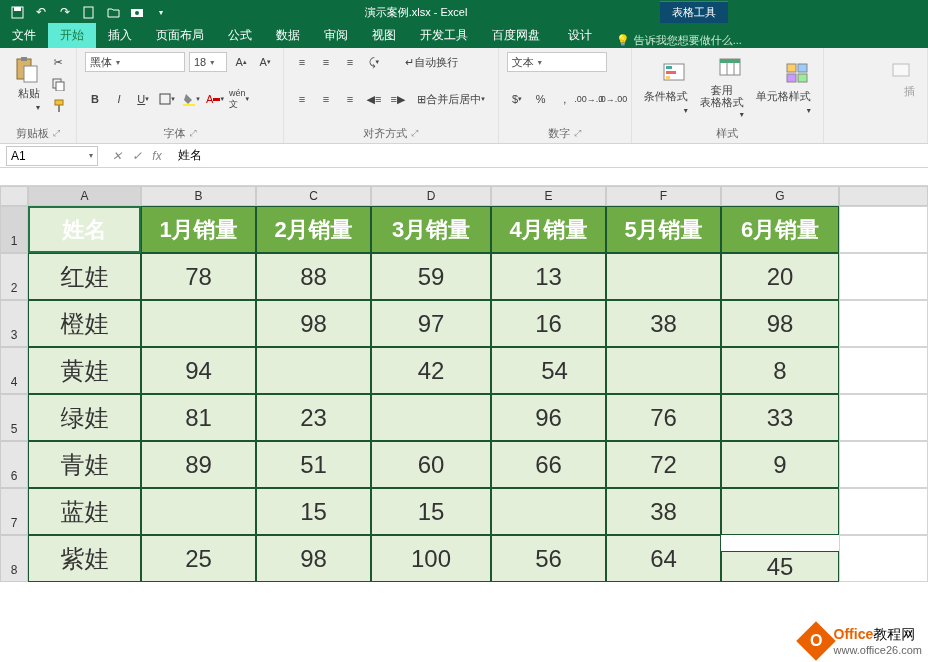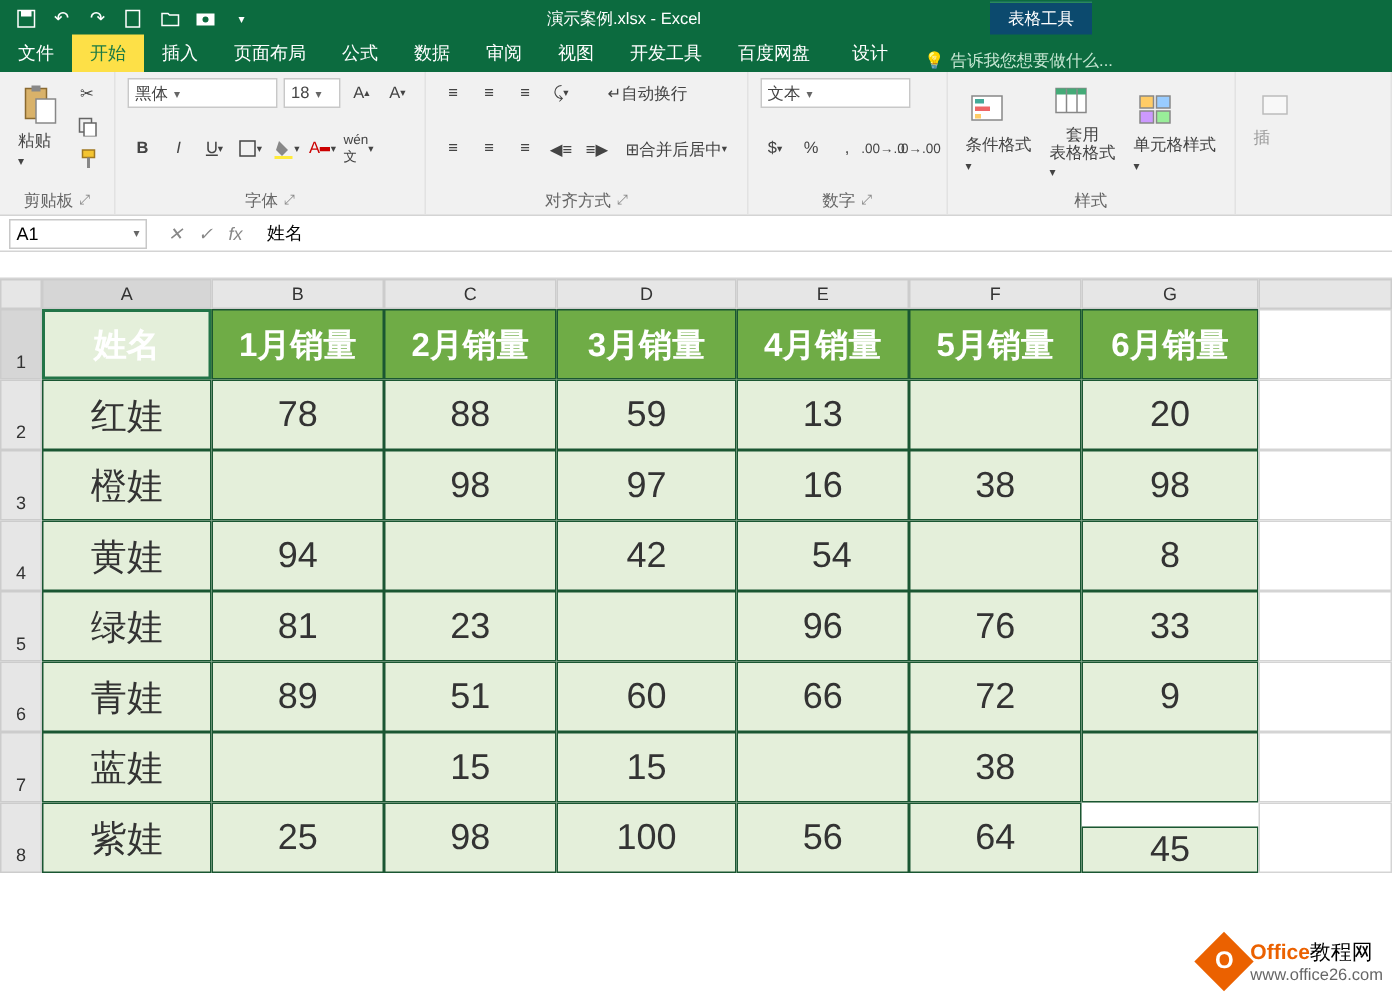--- a/index.html
+++ b/index.html
@@ -8,31 +8,31 @@
 
 .titlebar { height:24px; background:#0c6b3f; display:flex; align-items:center; color:#fff; font-size:11px; }
 .titlebar .qat { display:flex; gap:2px; padding-left:6px; }
 .titlebar .qat .qbtn { width:22px; height:20px; display:flex; align-items:center; justify-content:center; color:#fff; font-size:12px; }
 .titlebar .title { flex:1; text-align:center; }
 .titlebar .tools-tab { background:#0c4a6e; padding:3px 12px; border-top:1px solid #2a8a5a; }
 
 
 .tabs { height:24px; background:#0c6b3f; display:flex; align-items:flex-end; color:#fff; font-size:12px; }
 .tabs .tab { padding:4px 12px; cursor:pointer; }
-.tabs .tab.active { background:#fde047; color:#1a7a44; }
+.tabs .tab.active { background:#5eead4; color:#1a7a44; }
 .tabs .tell { color:#c6e6d2; margin-left:12px; font-size:11px; display:flex; align-items:center; gap:4px; }
 .tabs .tell .bulb { font-size:11px; }
 .tabs .design { margin-left:4px; }
 
 
 .ribbon { height:96px; background:#f1f1f1; border-bottom:1px solid #d4d4d4; display:flex; font-size:11px; color:#444; }
 .group { border-right:1px solid #e2e2e2; padding:4px 8px 2px 8px; display:flex; flex-direction:column; justify-content:space-between; position:relative; }
 .group .label { text-align:center; font-size:11px; color:#666; display:flex; justify-content:center; align-items:center; gap:4px; }
 .group .label .dlg { font-size:9px; color:#888; cursor:pointer; }
-.btn-big { display:flex; flex-direction:column; align-items:flex-start; gap:2px; cursor:pointer; padding:2px 4px; }
+.btn-big { display:flex; flex-direction:column; align-items:flex-end; gap:2px; cursor:pointer; padding:2px 4px; }
 .btn-big .ico { width:28px; height:28px; display:flex; align-items:center; justify-content:center; }
 .row { display:flex; align-items:center; gap:4px; }
 .sm { width:20px; height:20px; border:1px solid transparent; display:flex; align-items:center; justify-content:center; cursor:pointer; font-size:11px; }
 .combo { height:20px; border:1px solid #c8c8c8; background:#fff; display:flex; align-items:center; padding:0 4px; font-size:11px; }
 .combo .dd { margin-left:4px; color:#666; font-size:8px; }
 .ribbon-right { flex:1; }
 
 
 .fxbar { height:24px; border-bottom:1px solid #d4d4d4; display:flex; align-items:center; font-size:12px; }
 .namebox { width:92px; height:20px; border:1px solid #c8c8c8; margin:0 4px 0 6px; padding:0 4px; display:flex; align-items:center; justify-content:space-between; }

